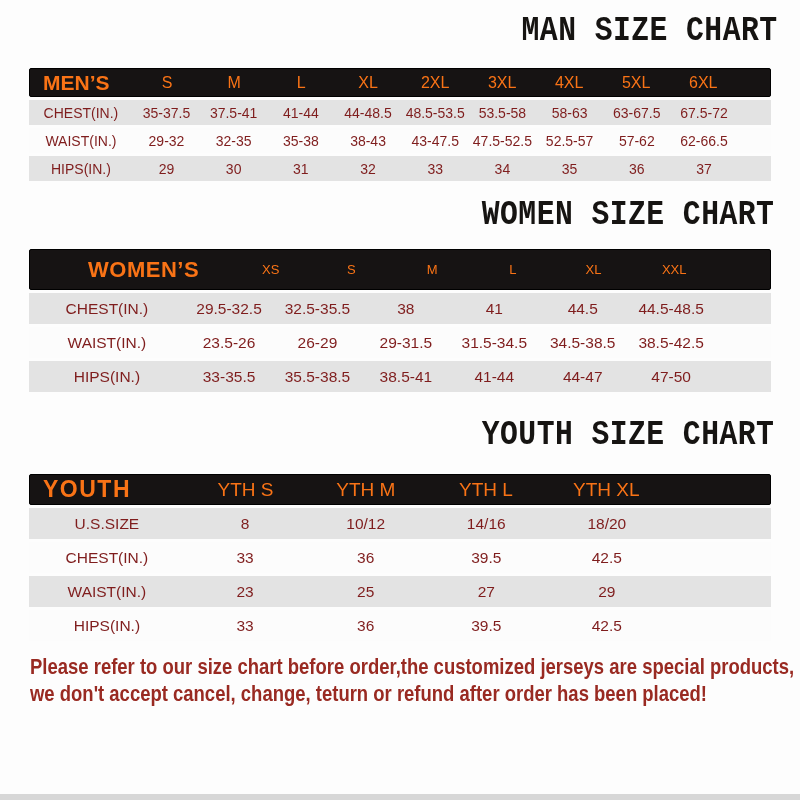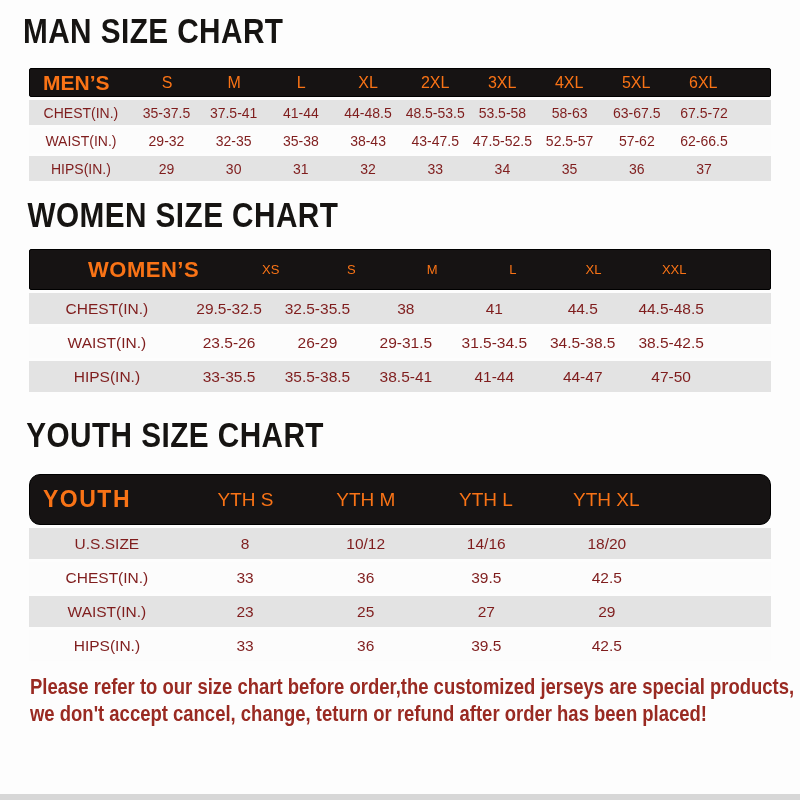--- a/index.html
+++ b/index.html
@@ -16,39 +16,39 @@
     border-bottom:3px solid var(--banner-edge, #bc731c);
   }
   .banner-title {
     display:inline-block; transform:scaleX(0.85);
     font-size:60px; font-weight:bold; letter-spacing:1px;
     color:var(--banner-text, #1c1510);
     -webkit-text-stroke:1.5px var(--banner-text, #1c1510);
     line-height:1;
   }
   
-  .section-title { text-align:left; }
+  .section-title { text-align:right;font-family:Liberation Mono, monospace; }
   .condensed {
     display:inline-block; transform:scaleX(0.85);
     font-size:35px; font-weight:bold; letter-spacing:0.5px;
     color:#161412; line-height:42px;
   }
   .sec-men .section-title   { padding:10px 0 16px; }
   .sec-women .section-title { padding:13px 0 13px; }
   .sec-youth .section-title { padding:22px 0 18px; }
   
   .size-table { width:742px; margin:0 auto; }
   .t-header {
     display:flex; align-items:center;
     background:var(--bar-bg, #161313); color:#f97316;
     border:1px solid #000; border-radius:2px;
   }
   .table-men   .t-header { height:29px; }
   .table-women .t-header { height:41px; }
-  .table-youth .t-header { height:51px;border-radius:11px; }
+  .table-youth .t-header { height:31px; }
   .t-header .label-cell { font-weight:bold; text-align:left; padding-left:13px; }
   .table-men   .t-header .label-cell { font-size:21px; }
   .table-women .t-header .label-cell { font-size:22px; letter-spacing:0.5px;margin-left:45px; }
   .table-youth .t-header .label-cell { font-size:23px; letter-spacing:1.5px; }
   .t-header .col-cell { text-align:center; }
   .table-men   .t-header .col-cell { font-size:16px; }
   .table-women .t-header .col-cell { font-size:13px; }
   .table-youth .t-header .col-cell { font-size:19px; }
   .t-row {
     display:flex; align-items:center; margin-top:3px;

